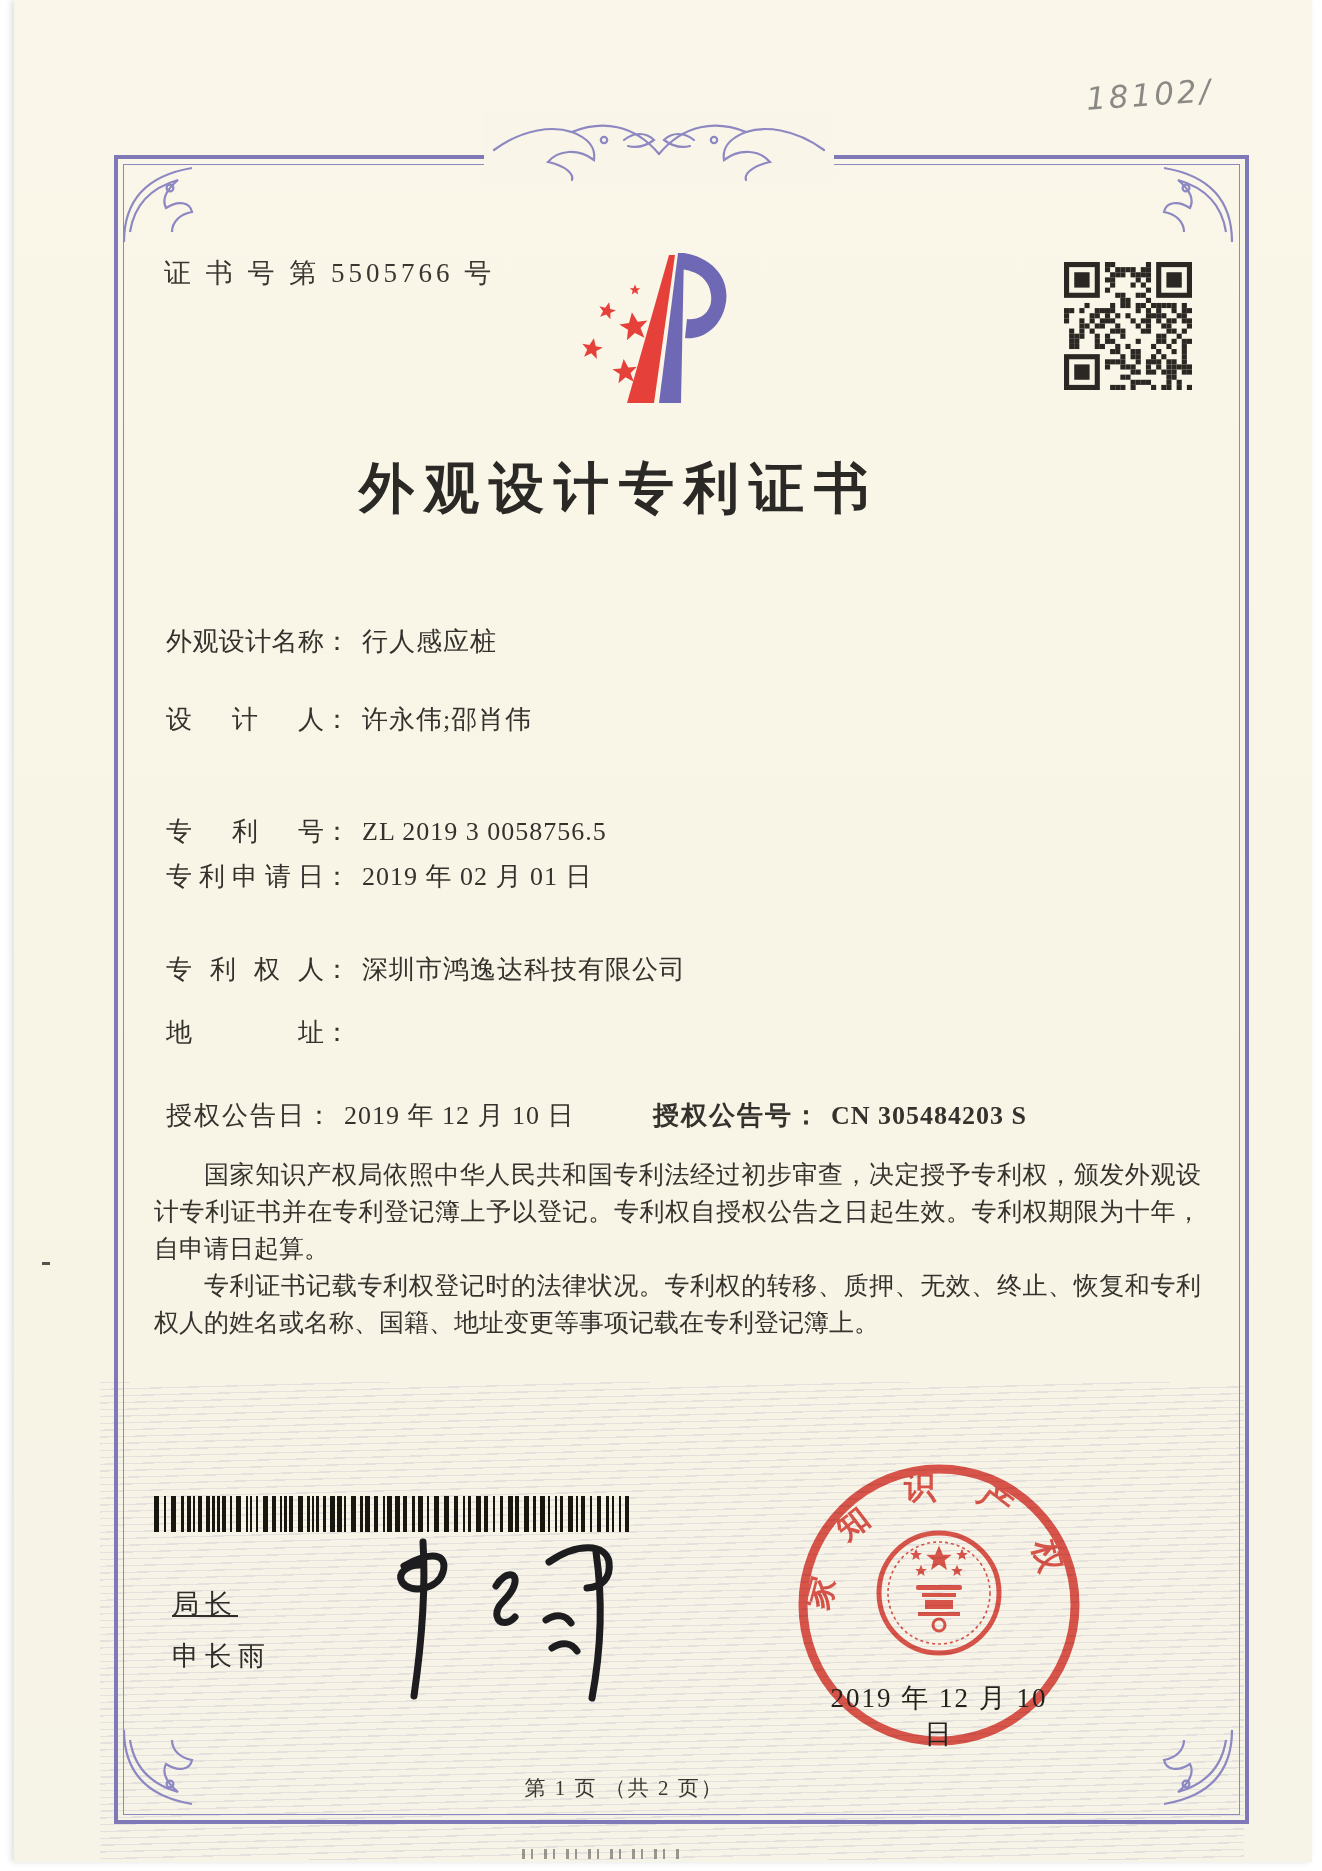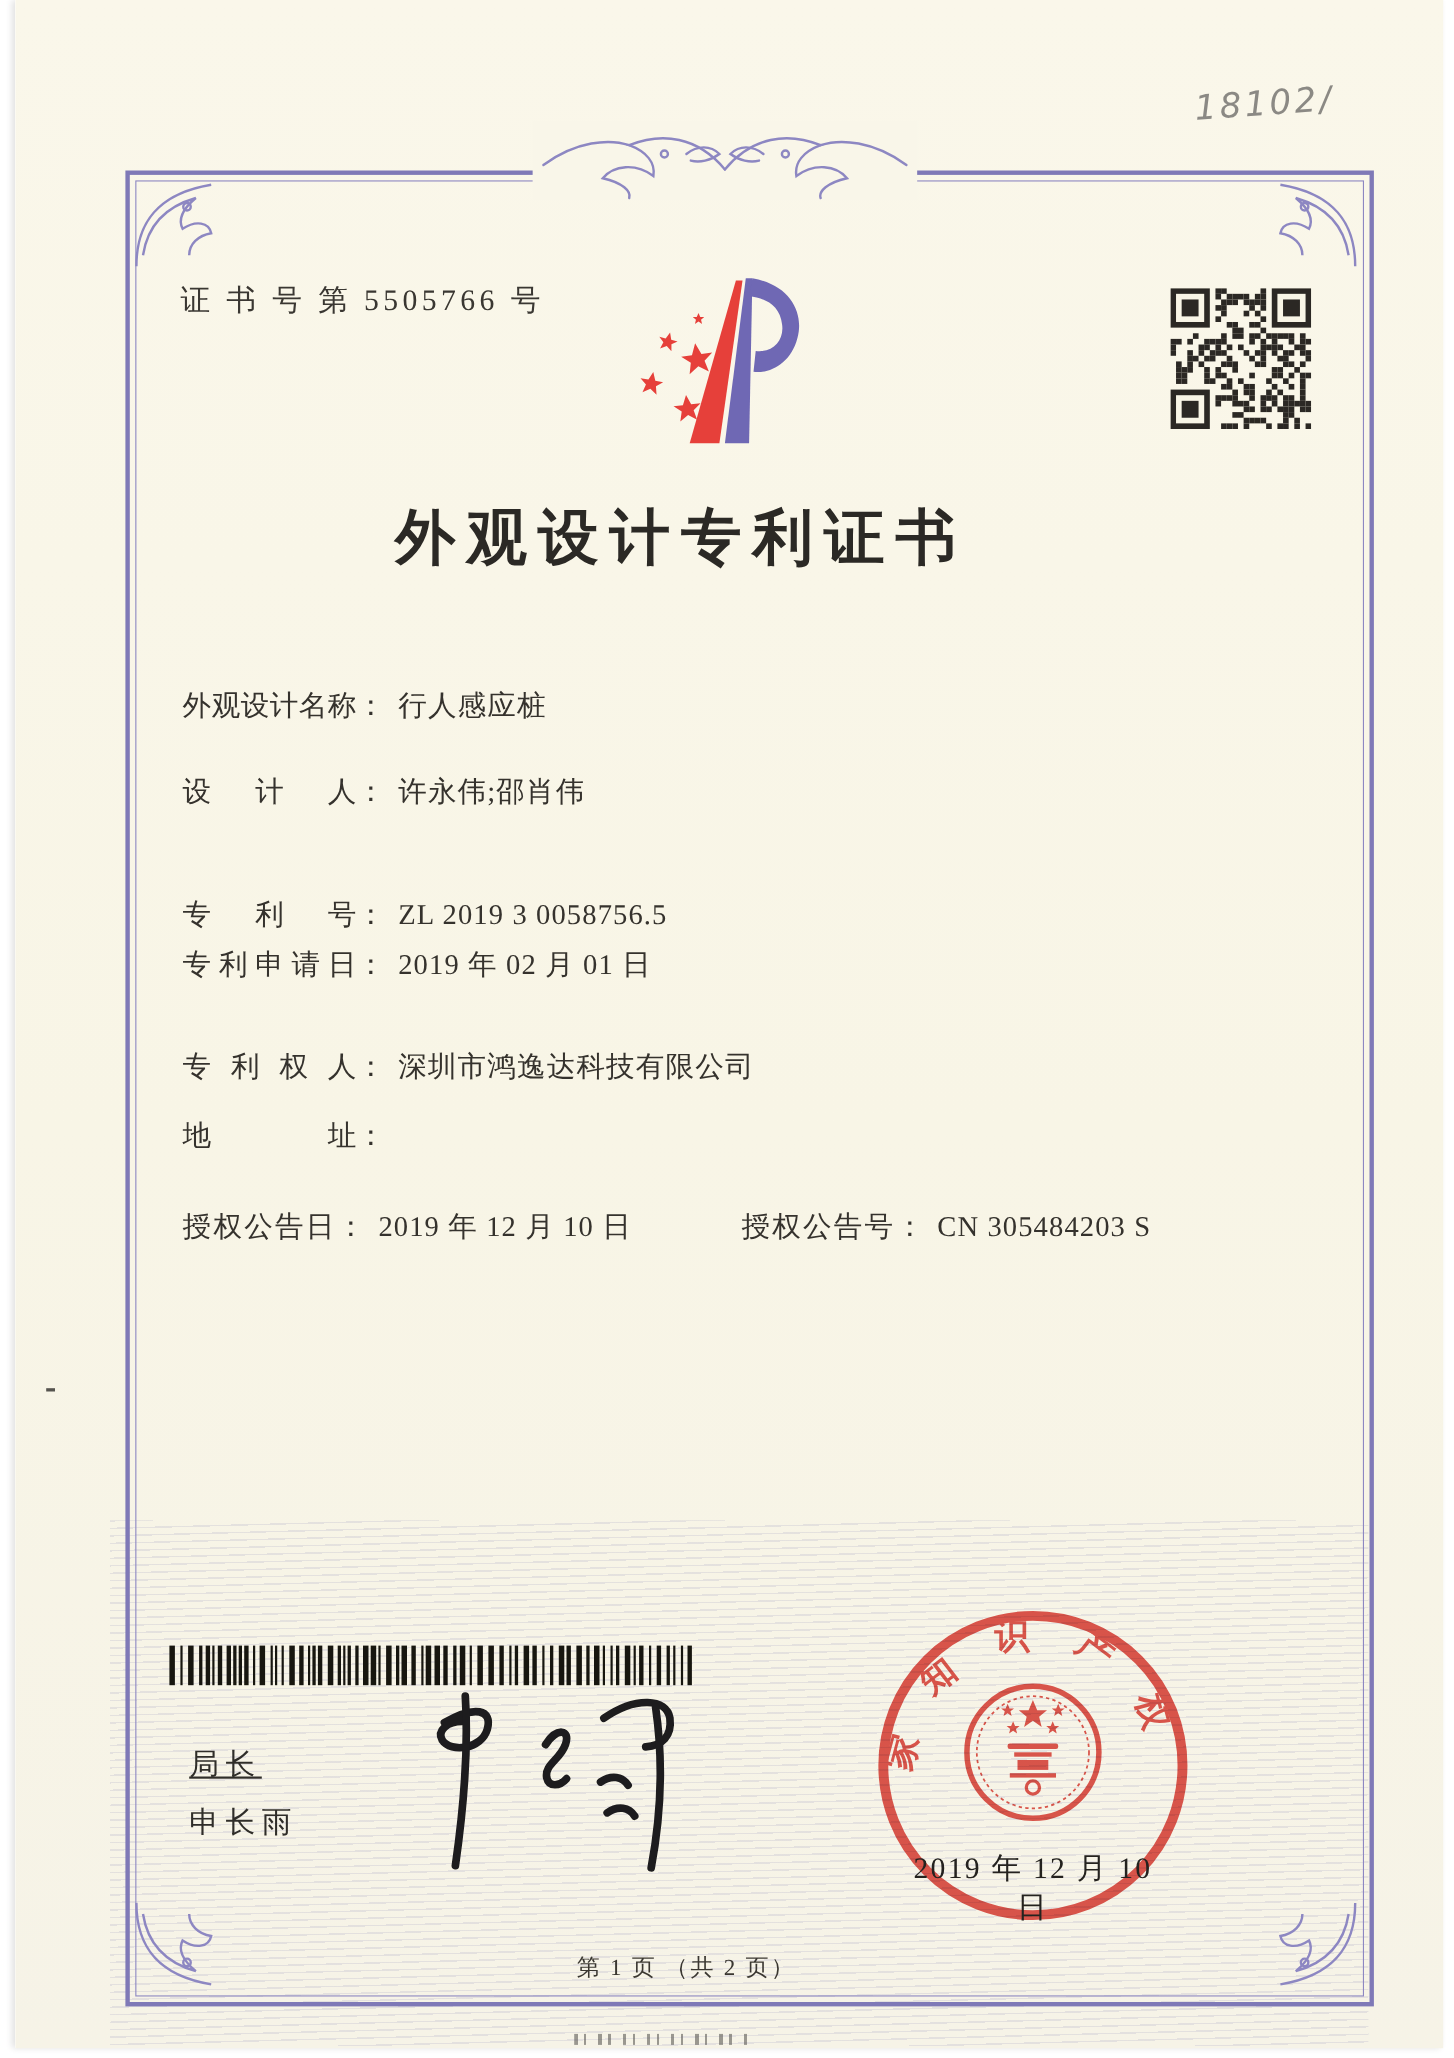--- a/index.html
+++ b/index.html
@@ -28,21 +28,21 @@
   #title{position:absolute;left:0;top:452px;width:1210px;text-align:center;font-size:55px;
      font-weight:700;letter-spacing:10px;color:#2b2925;z-index:4;}
   
   .row{position:absolute;left:152px;font-size:26px;color:#35322d;z-index:4;white-space:nowrap;}
   .lbl{display:inline-block;width:158px;text-align:justify;text-align-last:justify;}
   .lbl-auto{display:inline-block;letter-spacing:2px;}
   .col{display:inline-block;margin-right:12px;}
   .val{letter-spacing:1px;text-align:right;}
   .addr-val{display:inline-block;vertical-align:top;white-space:normal;width:740px;line-height:38px;}
   .addr-line{display:block;}
-  .grant2{position:absolute;left:508px;top:0;white-space:nowrap;}
+  .grant2{position:absolute;left:487px;top:0;white-space:nowrap;font-weight:bold;}
   
   #paras{position:absolute;left:140px;top:1156px;width:1047px;z-index:4;}
   #paras p{margin:0;font-size:25px;line-height:37px;text-align:justify;text-indent:2em;color:#36332e;}
   
   #barcode{position:absolute;left:140px;top:1496px;width:480px;height:36px;display:flex;align-items:stretch;z-index:4;}
   #barcode div{background:#17160f;}
   
   #officer-role{position:absolute;left:158px;top:1586px;font-size:27px;letter-spacing:6px;z-index:5;color:#2f2d29;text-decoration:underline;}
   #officer-name{position:absolute;left:158px;top:1638px;font-size:27px;letter-spacing:6px;z-index:5;color:#2f2d29;}
   
@@ -361,20 +361,24 @@
       <span class="lbl">专利权人</span><span class="col">：</span><span class="val">深圳市鸿逸达科技有限公司</span>
     </div>
     <div class="row" style="top:1015px">
       <span class="lbl">地址</span><span class="col">：</span>
     </div>
     <div class="row" style="top:1098px;width:1040px;">
       <span><span class="lbl-auto">授权公告日</span><span class="col">：</span><span class="val">2019 年 12 月 10 日</span></span>
       <span class="grant2"><span class="lbl-auto">授权公告号</span><span class="col">：</span><span class="val">CN 305484203 S</span></span>
     </div>
 
+    <div id="paras">
+      <p>国家知识产权局依照中华人民共和国专利法经过初步审查，决定授予专利权，颁发外观设计专利证书并在专利登记簿上予以登记。专利权自授权公告之日起生效。专利权期限为十年，自申请日起算。</p>
+      <p>专利证书记载专利权登记时的法律状况。专利权的转移、质押、无效、终止、恢复和专利权人的姓名或名称、国籍、地址变更等事项记载在专利登记簿上。</p>
+    </div>
 
     <div id="barcode">
         <div style="width: 5px; margin-right: 5px;"></div>
         <div style="width: 2px; margin-right: 5px;"></div>
         <div style="width: 5px; margin-right: 5px;"></div>
         <div style="width: 3px; margin-right: 3px;"></div>
         <div style="width: 4px; margin-right: 2px;"></div>
         <div style="width: 2px; margin-right: 3px;"></div>
         <div style="width: 4px; margin-right: 4px;"></div>
         <div style="width: 4px; margin-right: 2px;"></div>

